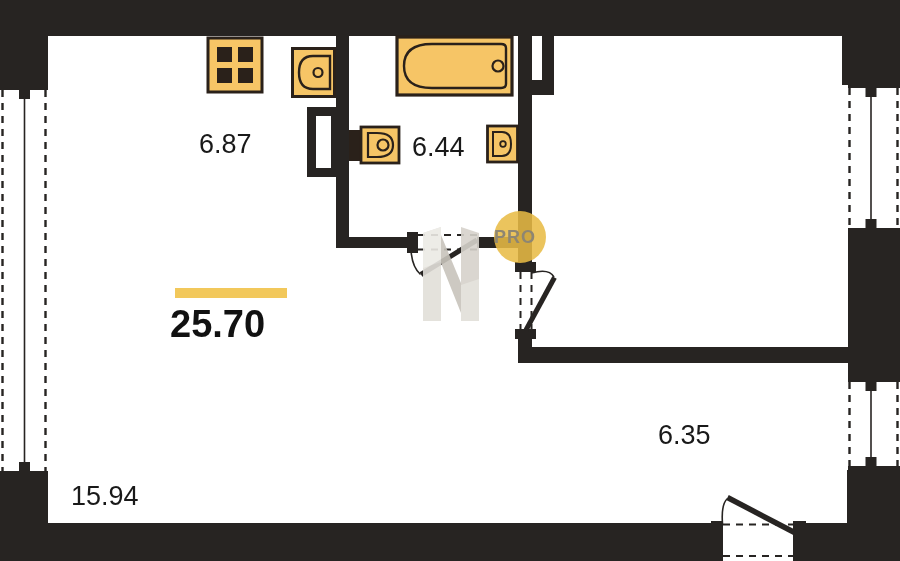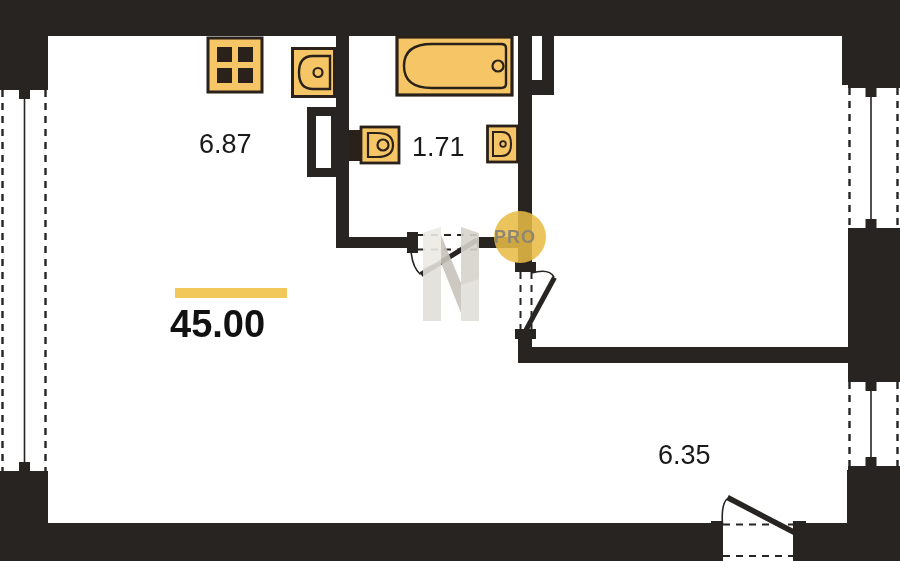--- a/index.html
+++ b/index.html
@@ -133,18 +133,19 @@
       <polygon points="423,233 441,227 441,262 423,268" fill="#ECEAE5"></polygon>
       <polygon points="441,235 461,283 461,313 441,263" fill="#C8C4BC"></polygon>
       <polygon points="461,227 479,233 479,321 461,321" fill="#D6D2CB"></polygon>
       <polygon points="461,285 479,279 479,321 461,321" fill="#E2DFD9"></polygon>
     </g>
 
     <circle cx="520" cy="237" r="26" fill="#E8BB45" fill-opacity="0.87"></circle>
   </svg>
 
   <div class="dim" style="left:199px;top:129px">6.87</div>
-  <div class="dim" style="left:412px;top:132px">1.71</div>
-  <div class="dim" style="left:658px;top:440px">6.35</div>
+  <div class="dim" style="left:412px;top:132px">6.44</div>
+  <div class="dim" style="left:658px;top:420px">6.35</div>
+  <div class="dim" style="left:71px;top:481px">15.94</div>
   <div class="bar" style="left:175px;top:288px;width:112px;height:10px"></div>
-  <div class="total" style="left:170px;top:303px">45.00</div>
+  <div class="total" style="left:170px;top:303px">25.70</div>
   <div class="pro" style="left:494px;top:227px">PRO</div>
 </div>
 
 </body></html>

